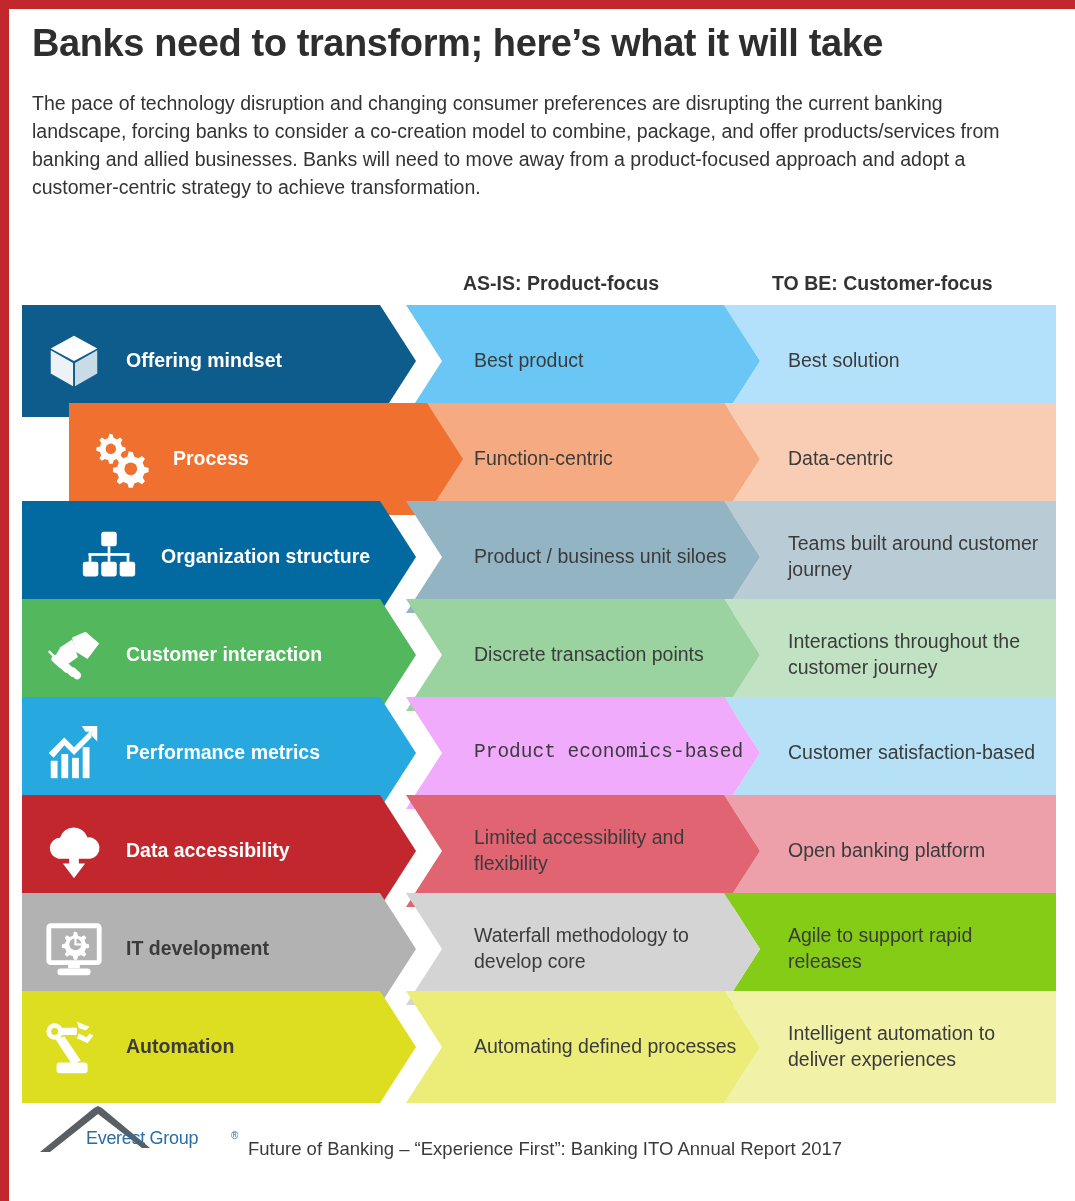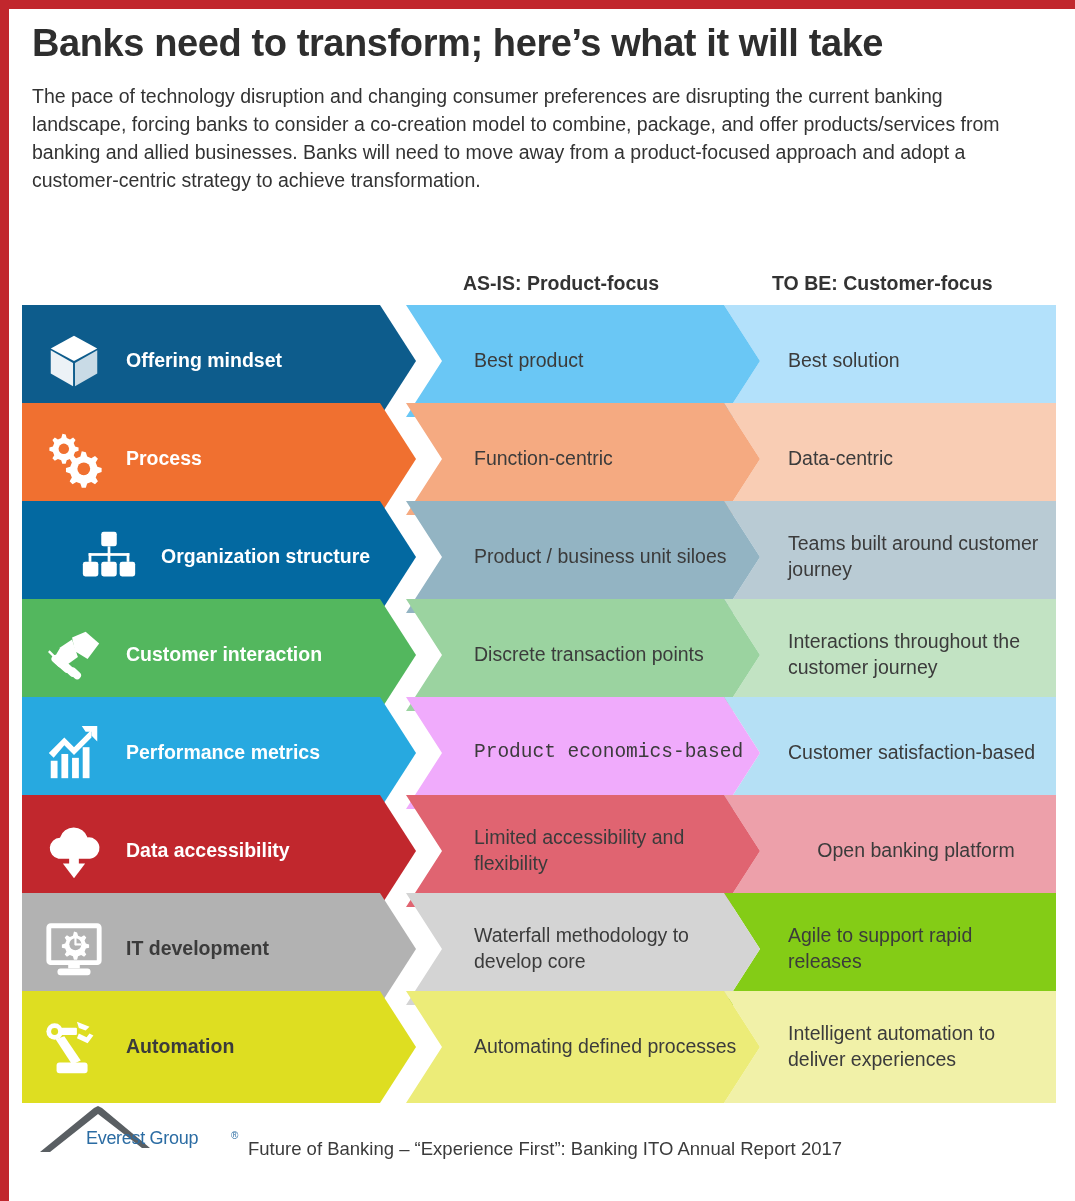--- a/index.html
+++ b/index.html
@@ -24,21 +24,21 @@
     width: 9px; height: 1201px; background: #c1272d;
   }
 
   
   .head-wrap { position: absolute; left: 32px; top: 22px; width: 1010px; }
   .title {
     font-size: 38px; font-weight: bold; color: #2e2e2e;
     letter-spacing: -0.4px; line-height: 1.12;
   }
   .intro {
-    margin-top: 17px;
+    margin-top: 24px;
     font-size: 19.5px; color: #333333; line-height: 1.45;
     width: 1008px;
   }
 
   
   .col-heads { position: absolute; top: 272px; left: 0; width: 867px; height: 28px; }
   .col-head {
     position: absolute; top: 0;
     font-size: 19.5px; font-weight: bold; color: #333333;
     white-space: nowrap;
@@ -142,21 +142,21 @@
           <div class="seg-label" style="color:#ffffff">Offering mindset</div>
         </div>
       </div>
       <div class="row">
         <div class="seg seg-light" style="background: rgb(249, 205, 180);">
           <div class="cell-text">Data-centric</div>
         </div>
         <div class="seg seg-mid" style="background: rgb(245, 170, 129);">
           <div class="cell-text">Function-centric</div>
         </div>
-        <div class="seg seg-dark" style="background: rgb(240, 112, 48);">
+        <div class="seg seg-dark" style="background: rgb(240, 112, 48); margin-left: 47px;">
           <div class="seg-icon">
             <svg class="icon-svg" width="62" height="62" viewBox="0 0 64 64">
               <g fill="#ffffff">
                 <path d="M20 6 l3.4 .8 1.1 3.6 3.4 1.4 3.2-1.9 2.5 2.5 -1.9 3.2 1.4 3.4 3.6 1.1 0 3.5 -3.6 1.1 -1.4 3.4 1.9 3.2 -2.5 2.5 -3.2-1.9 -3.4 1.4 -1.1 3.6 -3.5 0 -1.1-3.6 -3.4-1.4 -3.2 1.9 -2.5-2.5 1.9-3.2 -1.4-3.4 -3.6-1.1 0-3.5 3.6-1.1 1.4-3.4 -1.9-3.2 2.5-2.5 3.2 1.9 3.4-1.4 1.1-3.6z"></path>
                 <circle cx="21.5" cy="21.5" r="5.2" fill="none" stroke="#ffffff" stroke-width="0"></circle>
               </g>
               <circle cx="21.5" cy="21.5" r="5.4" fill="none"></circle>
               <circle cx="21.5" cy="21.5" r="5.4" fill="#f07030"></circle>
               <g fill="#ffffff">
                 <path d="M40 24 l4.2 1 1.4 4.4 4.2 1.7 3.9-2.3 3 3 -2.3 3.9 1.7 4.2 4.4 1.4 0 4.2 -4.4 1.4 -1.7 4.2 2.3 3.9 -3 3 -3.9-2.3 -4.2 1.7 -1.4 4.4 -4.2 0 -1.4-4.4 -4.2-1.7 -3.9 2.3 -3-3 2.3-3.9 -1.7-4.2 -4.4-1.4 0-4.2 4.4-1.4 1.7-4.2 -2.3-3.9 3-3 3.9 2.3 4.2-1.7z"></path>
@@ -234,21 +234,21 @@
                 <rect x="41" y="26" width="7" height="32"></rect>
                 <path d="M6 32 L22 16 L32 26 L50 8 L50 16 L32 34 L22 24 L11 37 Z"></path>
                 <path d="M40 4 L56 4 L56 20 L50 14 L50 10 L44 10 Z"></path>
               </g>
             </svg>
           </div>
           <div class="seg-label" style="color:#ffffff">Performance metrics</div>
         </div>
       </div>
       <div class="row">
-        <div class="seg seg-light" style="background: rgb(237, 160, 170); justify-content: center;">
+        <div class="seg seg-light" style="background: rgb(237, 160, 170);">
           <div class="cell-text">Open banking platform</div>
         </div>
         <div class="seg seg-mid" style="background: rgb(224, 100, 113);">
           <div class="cell-text">Limited accessibility and flexibility</div>
         </div>
         <div class="seg seg-dark" style="background: rgb(193, 39, 45);">
           <div class="seg-icon">
             <svg class="icon-svg" width="62" height="62" viewBox="0 0 64 64">
               <g fill="#ffffff">
                 <path d="M16 40 a11 11 0 0 1 1.5-21.8 A15 15 0 0 1 46 18 a10.5 10.5 0 0 1 2.5 22 Z"></path>

